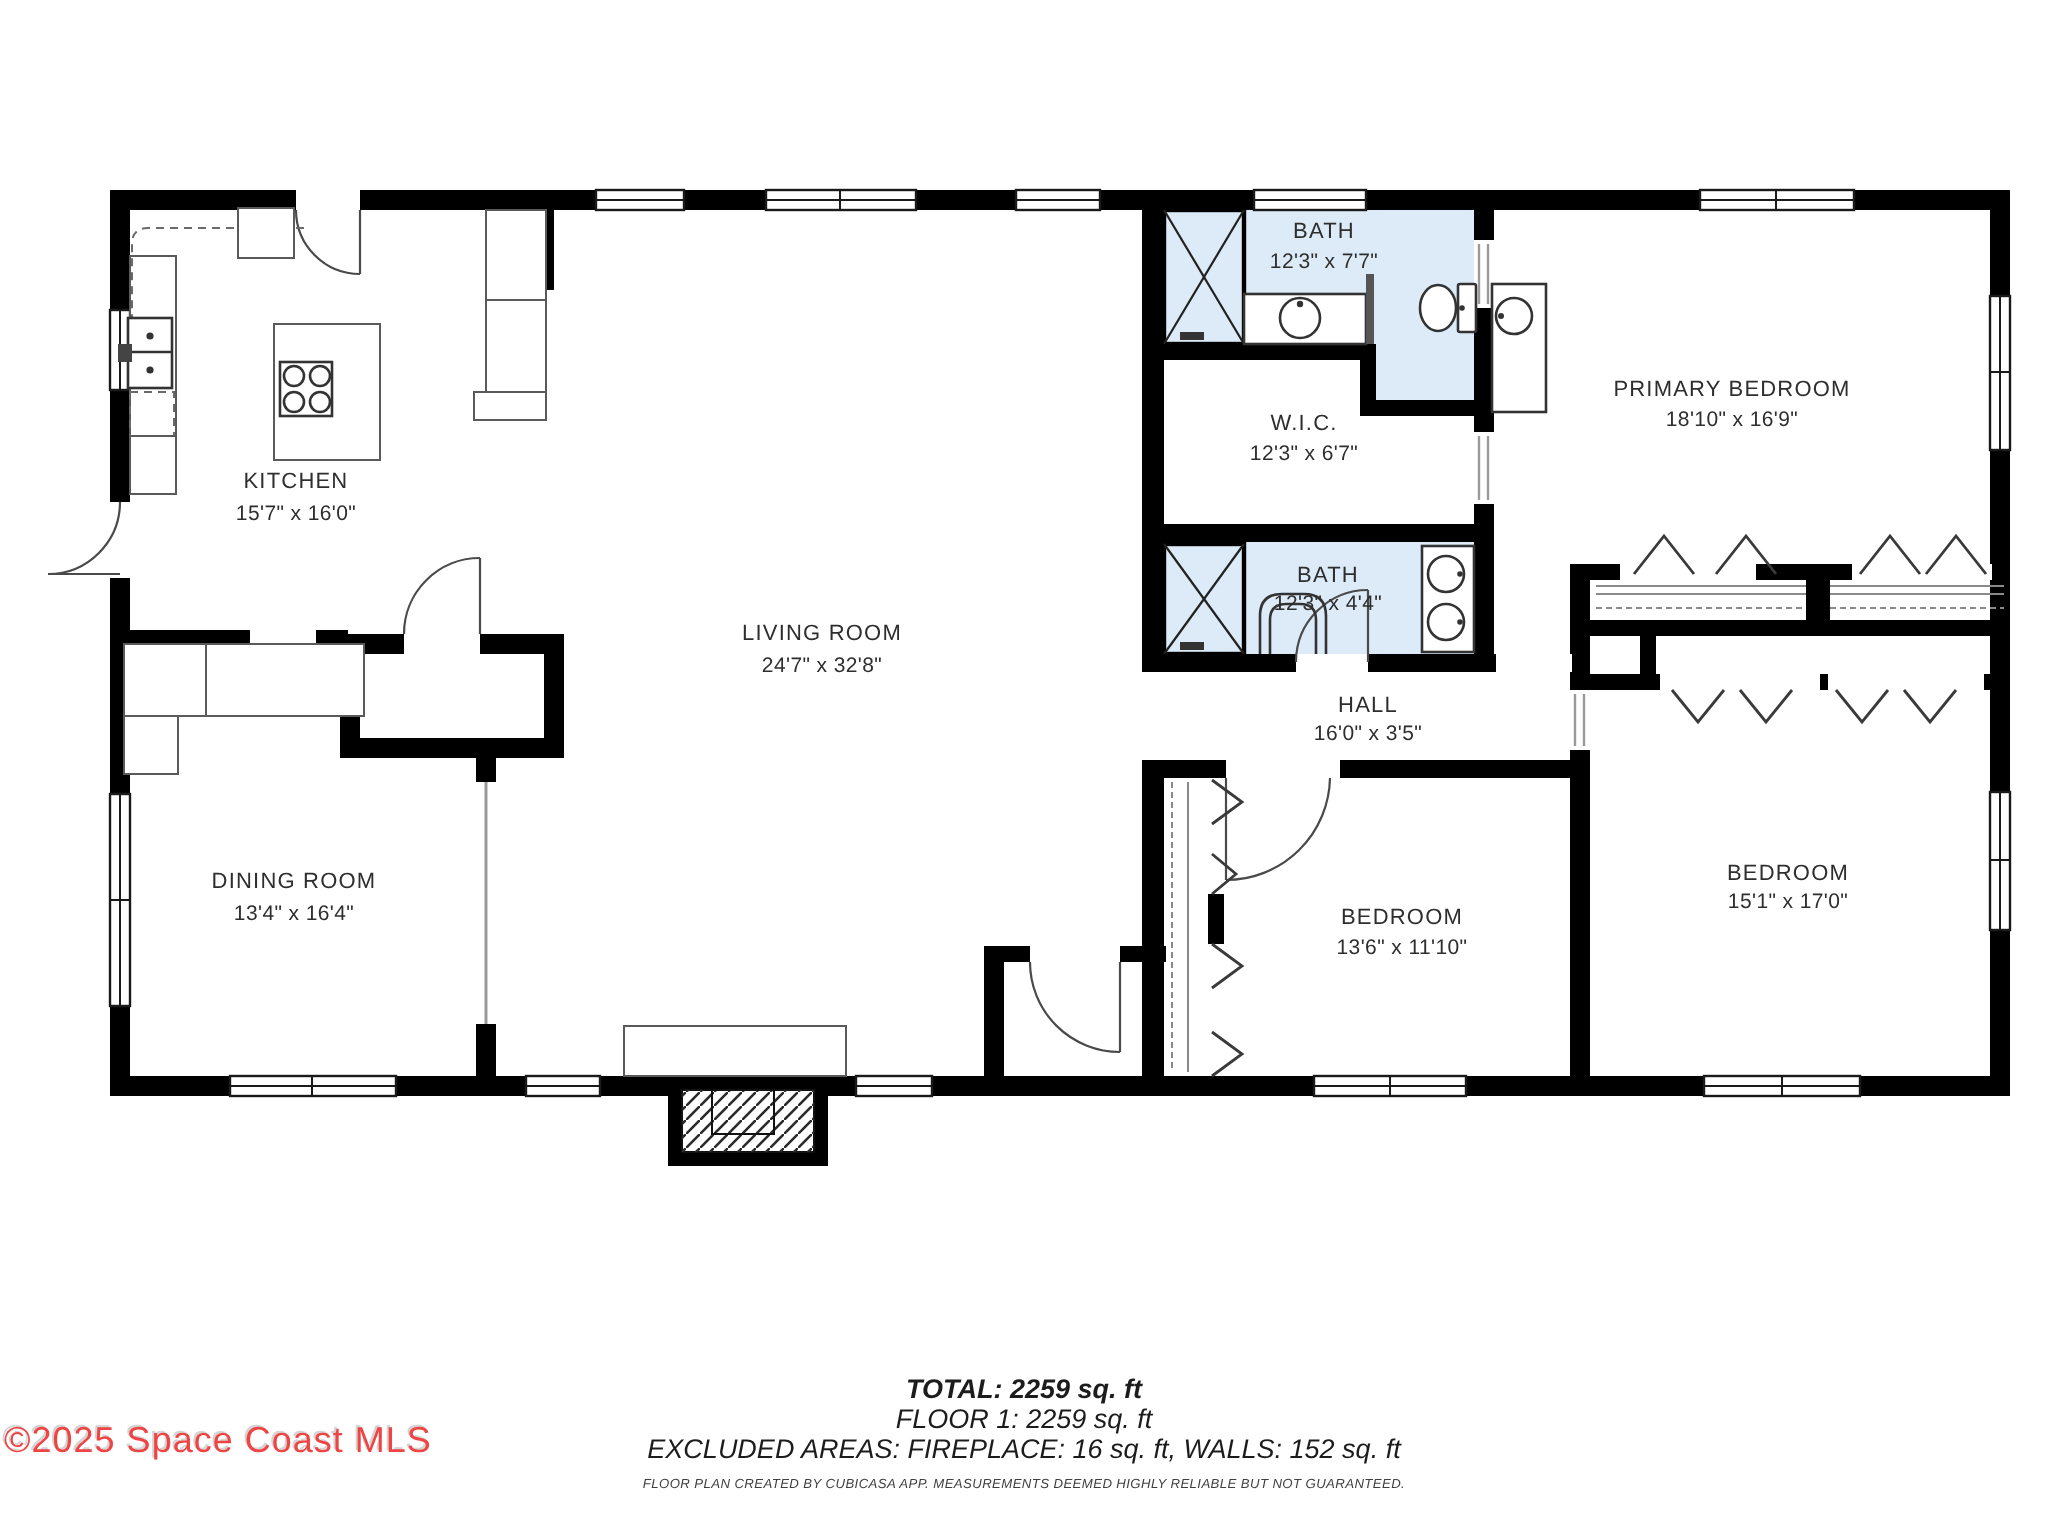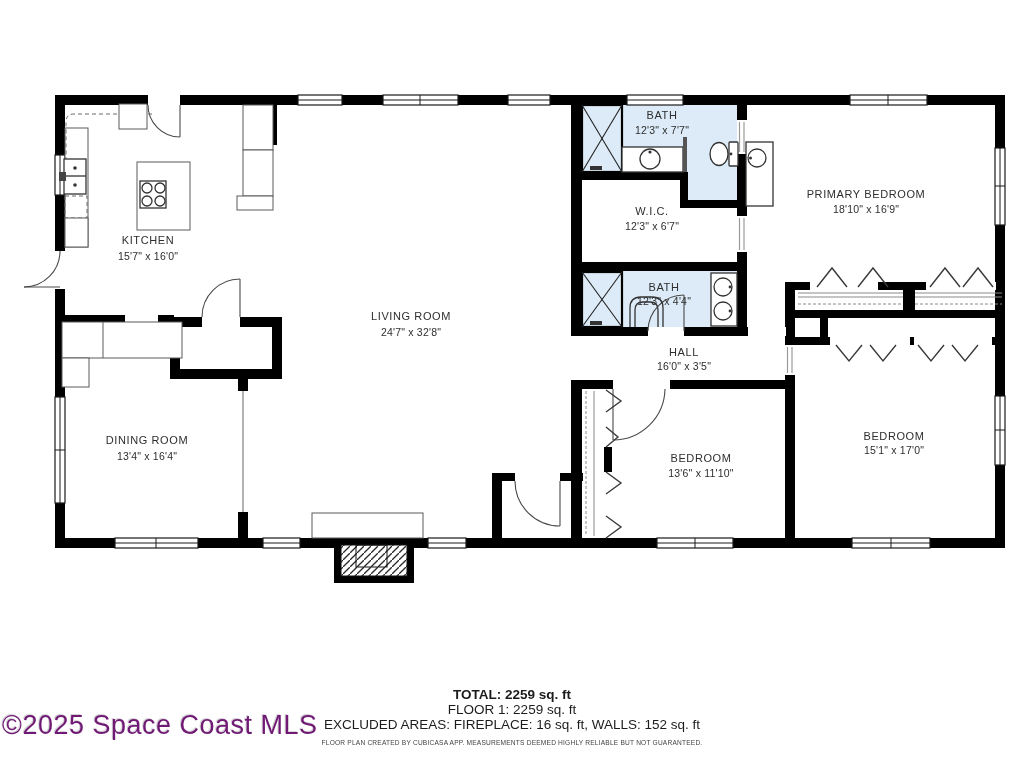--- a/index.html
+++ b/index.html
@@ -18,26 +18,26 @@
   .dash{stroke:#6a6a6a;stroke-width:1;fill:none;stroke-dasharray:4 3;}
   .arc{stroke:#4a4a4a;stroke-width:1.1;fill:none;}
   .chev{stroke:#3a3a3a;stroke-width:1.4;fill:none;}
   .fix{fill:#fff;stroke:#333;stroke-width:1.3;}
   .fixn{fill:none;stroke:#333;stroke-width:1.3;}
   .slide{stroke:#9a9a9a;stroke-width:1.2;}
   .rod{stroke:#8a8a8a;stroke-width:1;}
   .roddash{stroke:#8a8a8a;stroke-width:1;stroke-dasharray:3 2;}
   .showerx{stroke:#222;stroke-width:1.1;}
   .showerbox{stroke:#000;stroke-width:2.2;}
-  .footer{position:absolute;top:687px;left:0;width:100%;text-align:center;color:#1c1c1c;}
+  .footer{position:absolute;top:687px;left:0;width:100%;text-align:center;color:#1c1c1c;font-style:italic;}
   .f-total{font-size:13.5px;font-weight:bold;line-height:15px;}
   .f-line{font-size:13.5px;line-height:15px;}
   .f-disclaimer{font-size:6.6px;color:#3f3f3f;margin-top:7px;letter-spacing:.2px;}
-  .watermark{position:absolute;left:2px;top:710px;font-size:27px;letter-spacing:.5px;
-             color:#701a75;text-shadow:1px 1px 0 #ffffff,-1px -1px 0 #d4d4d4;}
+  .watermark{position:absolute;left:2px;top:710px;font-size:18px;letter-spacing:.5px;
+             color:#ef4444;text-shadow:1px 1px 0 #ffffff,-1px -1px 0 #d4d4d4;}
 </style>
 </head>
 <body>
 
 <div class="page">
 
 <svg width="1024" height="768" viewBox="0 0 1024 768">
   <defs>
     <pattern id="hatch" width="7" height="7" patternUnits="userSpaceOnUse">
       <path d="M0,7 L7,0" stroke="#2a2a2a" stroke-width="1.3"></path>

